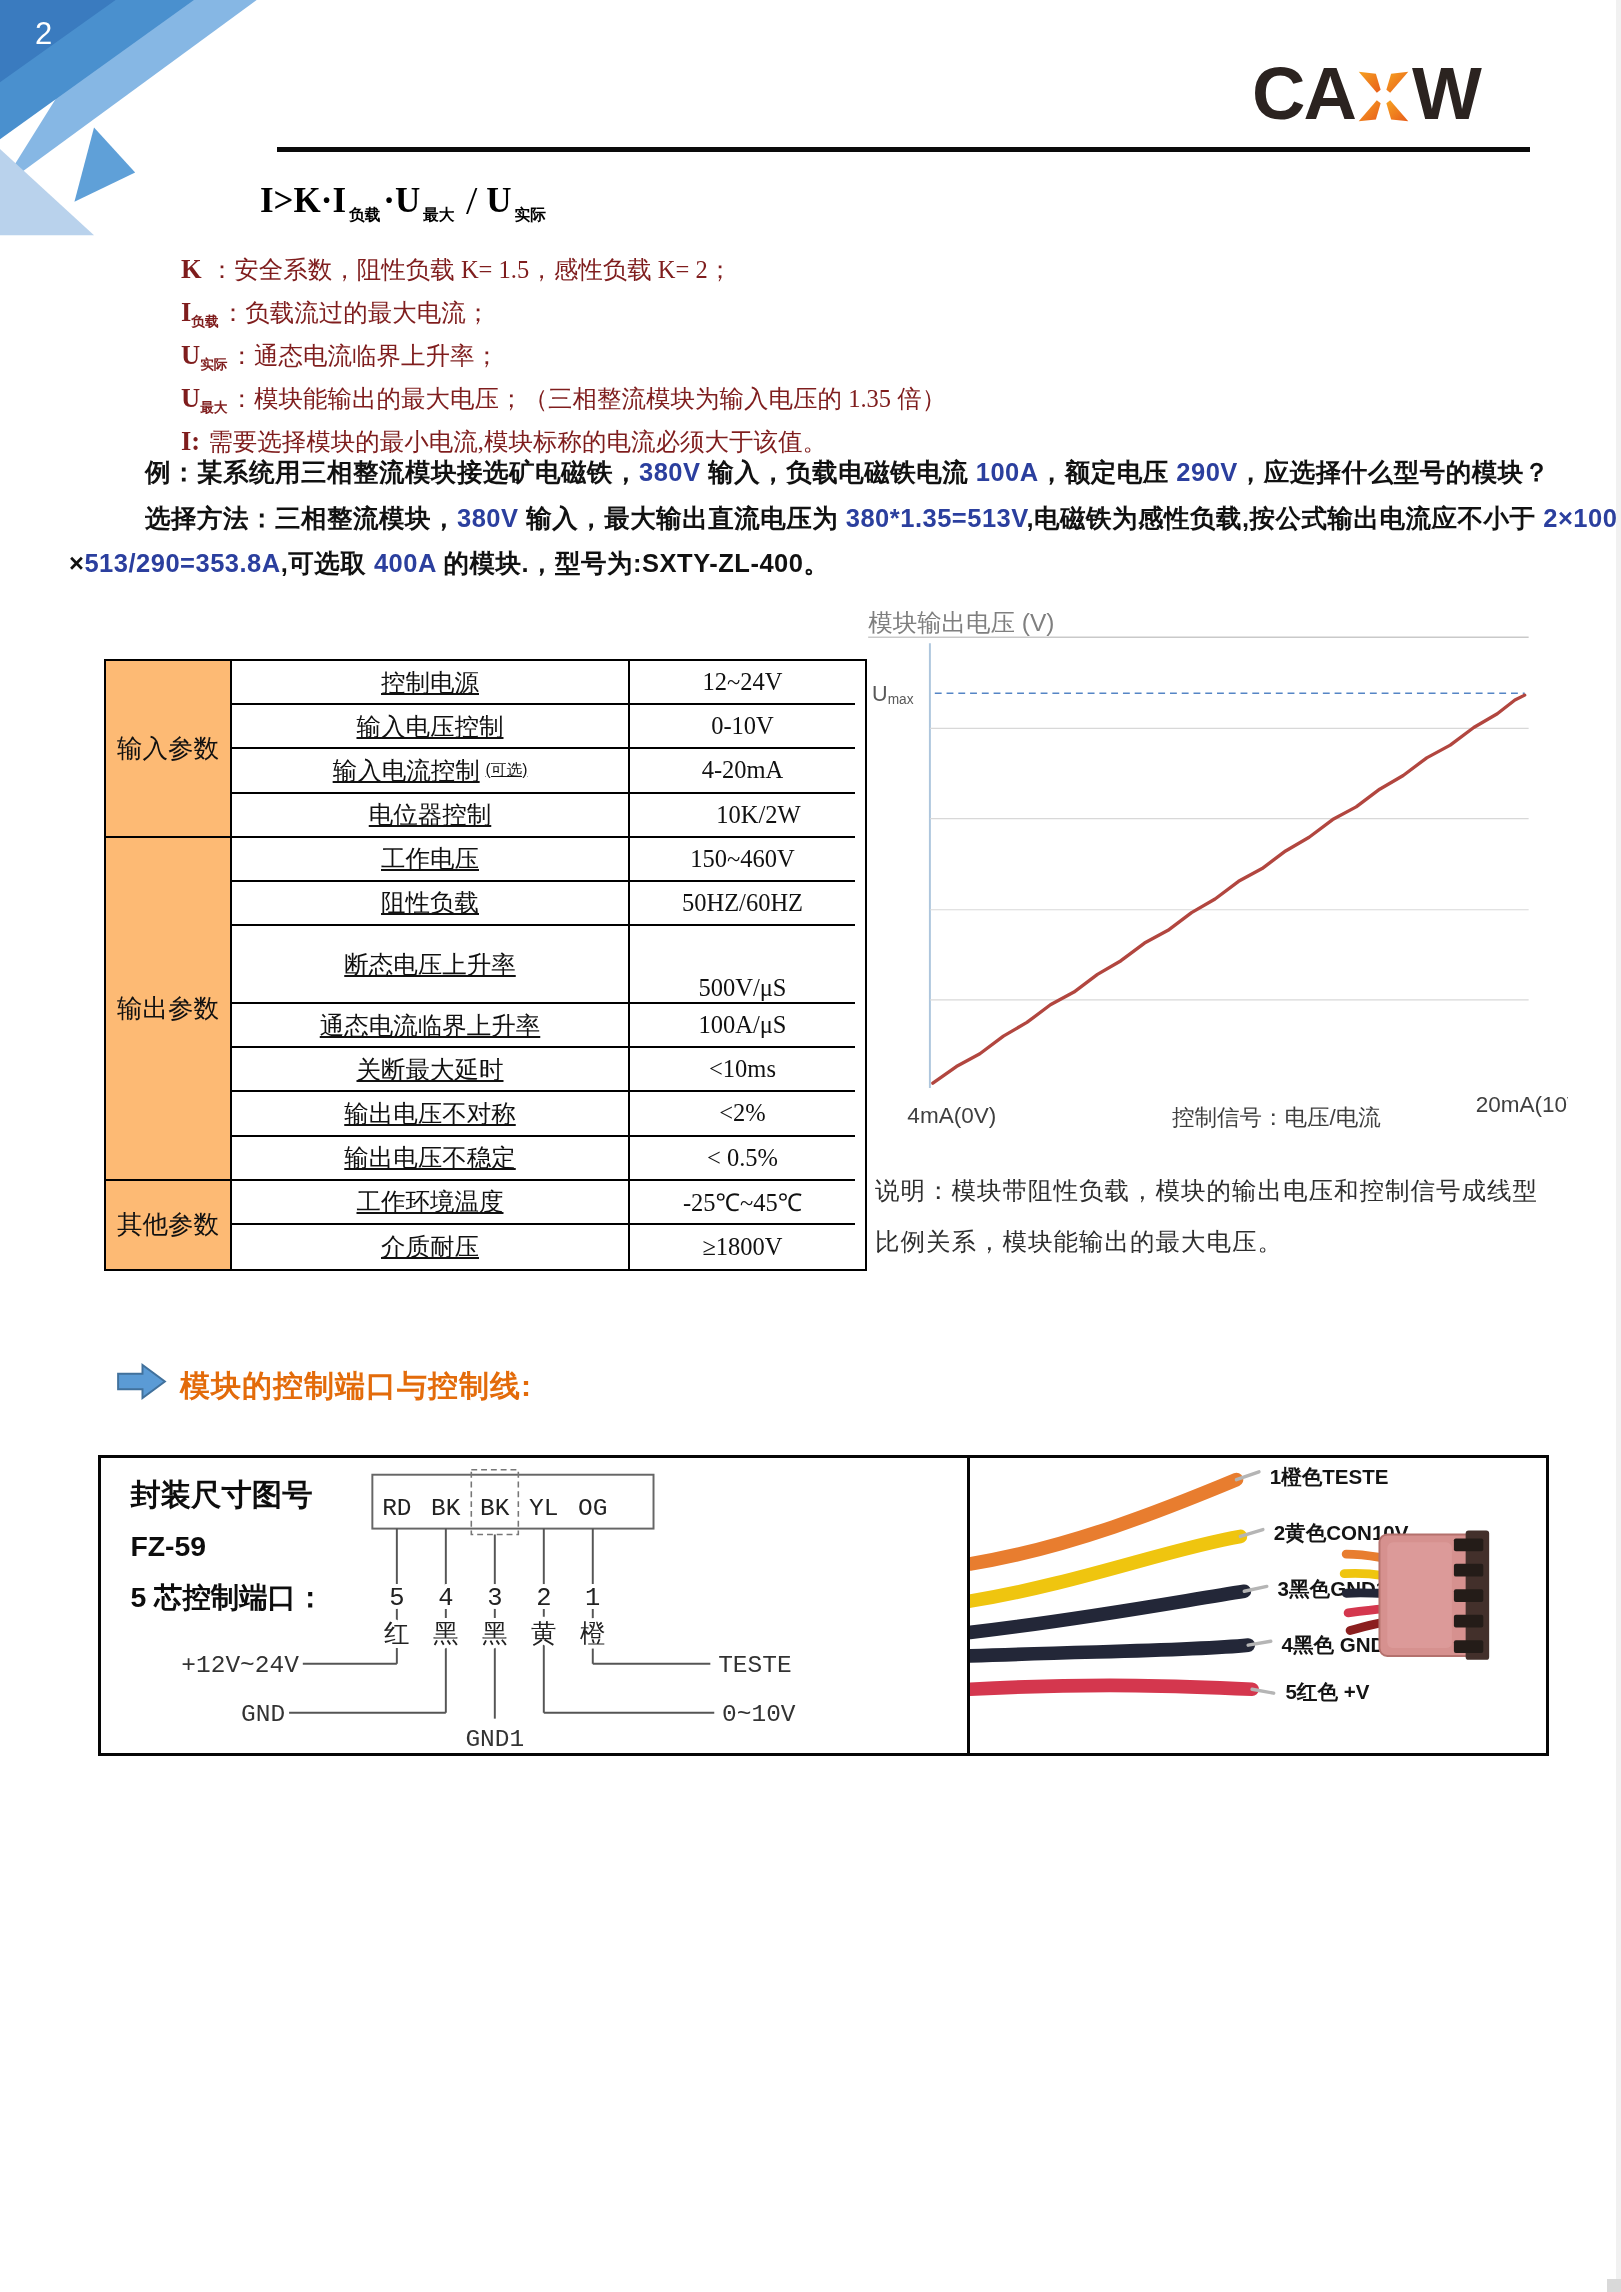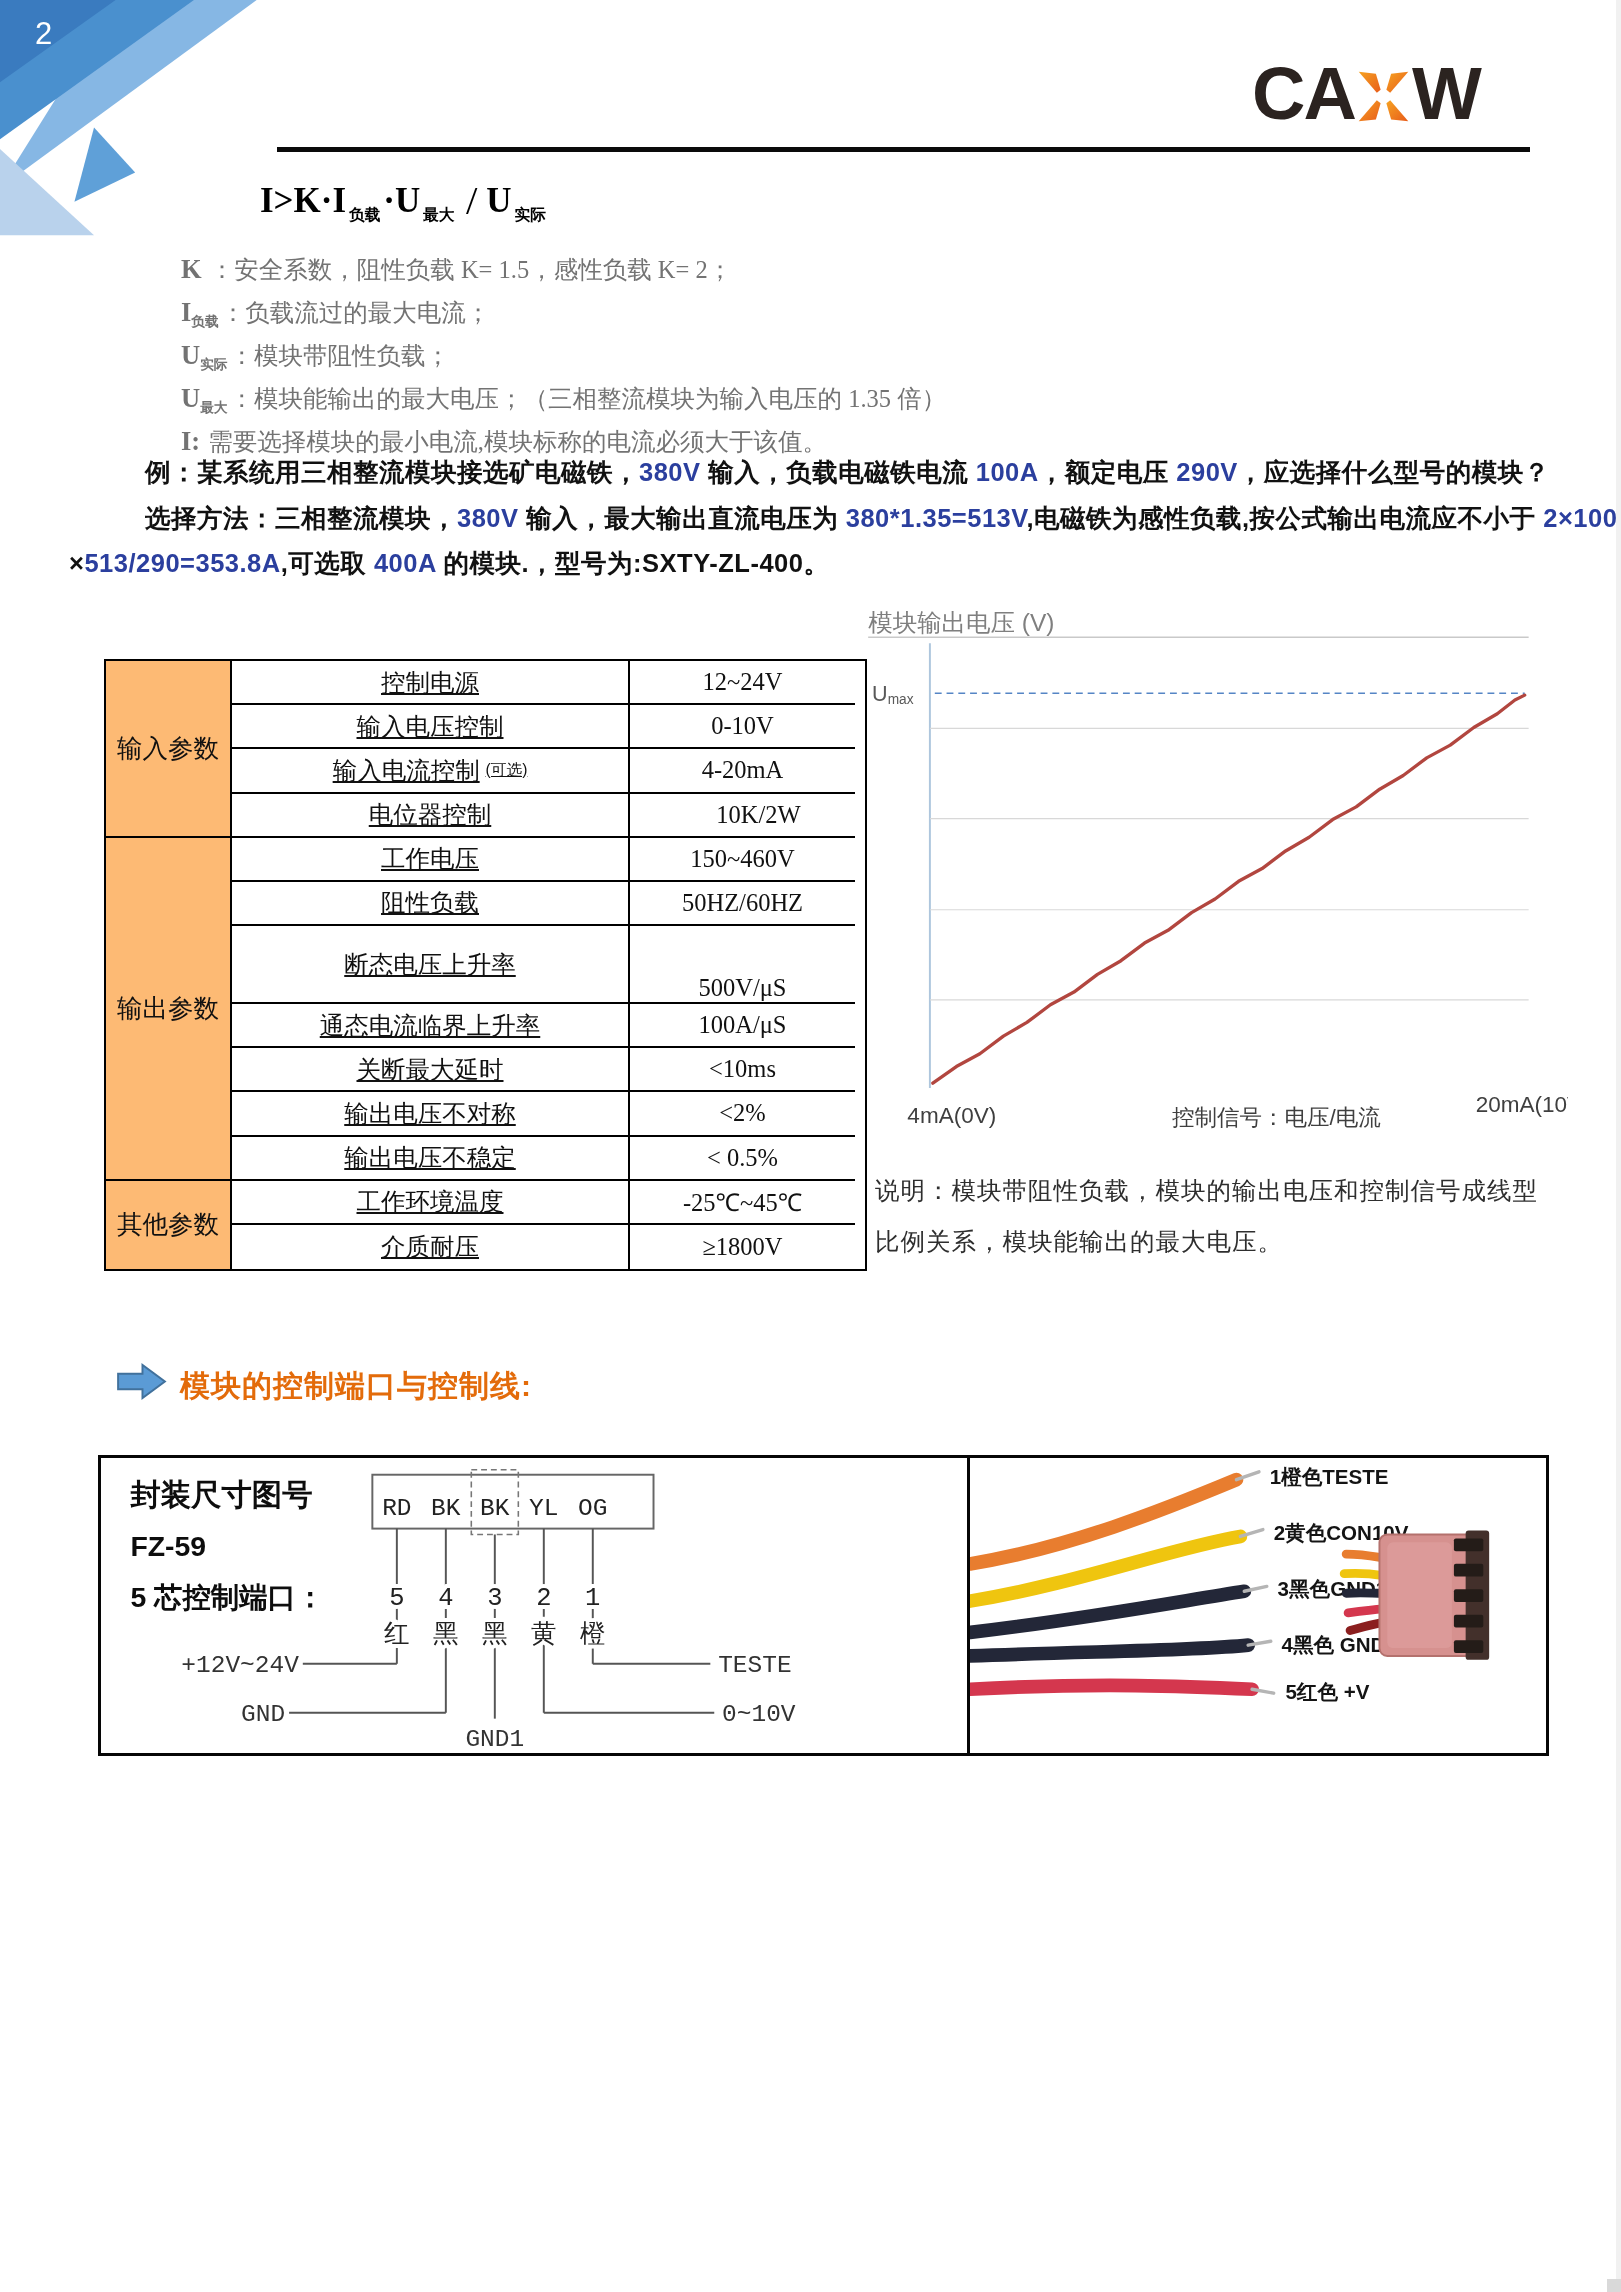--- a/index.html
+++ b/index.html
@@ -12,21 +12,21 @@
   .page-num{left:35px;top:15.7px;font-size:31px;color:#fff;font-weight:400;}
   .logo{left:1252px;top:57px;display:flex;align-items:center;font-weight:900;
         font-size:74px;letter-spacing:-2px;color:#2b2320;line-height:1;}
   .logo svg{margin:5.9px -2px 0 -2px;}
   .rule{left:277px;top:147px;width:1253px;height:4.9px;background:#0a0a0a;}
 
   
   .formula{left:260px;top:174px;font-weight:bold;font-size:35px;color:#000;}
   .formula .sub{font-size:15.7px;font-weight:bold;position:relative;top:7.8px;margin:0 2.9px;}
   .formula .slash{font-size:41px;font-weight:400;position:relative;top:2px;}
-  .def{font-size:24.5px;color:#737373;white-space:nowrap;}
+  .def{font-size:24.5px;color:#7f1d1d;white-space:nowrap;}
   .def .lead{font-family:"Liberation Serif",serif;font-weight:bold;font-size:26.5px;}
   .def .sub{font-size:13.7px;font-weight:bold;position:relative;top:4.9px;margin-right:2px;}
   .ex{font-weight:bold;font-size:25.5px;white-space:nowrap;letter-spacing:0.5px;}
 
   
   .ptable{left:104px;top:659px;width:759px;height:608px;border:2.9px solid #000;
           display:grid;grid-template-columns:126px 398px 225px;
           grid-template-rows:repeat(13,1fr);background:#fff;box-sizing:content-box;}
   .ptable>div{display:flex;align-items:center;justify-content:center;}
   .cat{background:#fdba74;font-size:25.5px;border-right:2.9px solid #000;}
@@ -80,21 +80,21 @@
     <span>W</span>
   </div>
   <div class="abs rule"></div>
 
   <div class="abs formula serif">
     <span>I&gt;K·I</span><span class="sub">负载</span><span>·U</span><span class="sub">最大</span> <span class="slash">/</span> <span>U</span><span class="sub">实际</span>
   </div>
 
   <div class="abs def serif" style="left:181px;top:253px;"><span class="lead">K</span><span class="sub"></span><span> ：安全系数，阻性负载 K= 1.5，感性负载 K= 2；</span></div>
   <div class="abs def serif" style="left:181px;top:296px;"><span class="lead">I</span><span class="sub">负载</span><span>：负载流过的最大电流；</span></div>
-  <div class="abs def serif" style="left:181px;top:339px;"><span class="lead">U</span><span class="sub">实际</span><span>：模块带阻性负载；</span></div>
+  <div class="abs def serif" style="left:181px;top:339px;"><span class="lead">U</span><span class="sub">实际</span><span>：通态电流临界上升率；</span></div>
   <div class="abs def serif" style="left:181px;top:382px;"><span class="lead">U</span><span class="sub">最大</span><span>：模块能输出的最大电压；（三相整流模块为输入电压的 1.35 倍）</span></div>
   <div class="abs def serif" style="left:181px;top:425px;"><span class="lead">I:</span><span class="sub"></span><span> 需要选择模块的最小电流,模块标称的电流必须大于该值。</span></div>
 
   <div class="abs ex" style="left:145px;top:455px;"><span style="color: rgb(17, 17, 17);">例：某系统用三相整流模块接选矿电磁铁，</span><span style="color: rgb(43, 63, 158);">380V</span><span style="color: rgb(17, 17, 17);"> 输入，负载电磁铁电流 </span><span style="color: rgb(43, 63, 158);">100A</span><span style="color: rgb(17, 17, 17);">，额定电压 </span><span style="color: rgb(43, 63, 158);">290V</span><span style="color: rgb(17, 17, 17);">，应选择什么型号的模块？</span></div>
   <div class="abs ex" style="left:145px;top:501px;"><span style="color: rgb(17, 17, 17);">选择方法：三相整流模块，</span><span style="color: rgb(43, 63, 158);">380V</span><span style="color: rgb(17, 17, 17);"> 输入，最大输出直流电压为 </span><span style="color: rgb(43, 63, 158);">380*1.35=513V</span><span style="color: rgb(17, 17, 17);">,电磁铁为感性负载,按公式输出电流应不小于 </span><span style="color: rgb(43, 63, 158);">2×100</span></div>
   <div class="abs ex" style="left:69px;top:546px;"><span style="color: rgb(17, 17, 17);">×</span><span style="color: rgb(43, 63, 158);">513/290=353.8A</span><span style="color: rgb(17, 17, 17);">,可选取 </span><span style="color: rgb(43, 63, 158);">400A</span><span style="color: rgb(17, 17, 17);"> 的模块.，型号为:</span><span style="color: rgb(17, 17, 17);">SXTY-ZL-400</span><span style="color: rgb(17, 17, 17);">。</span></div>
 
   <div class="abs ptable">
     <div class="cat bb" style="grid-area:1/1/5/2;">输入参数</div>
     <div class="cat bb" style="grid-area:5/1/12/2;">输出参数</div>

